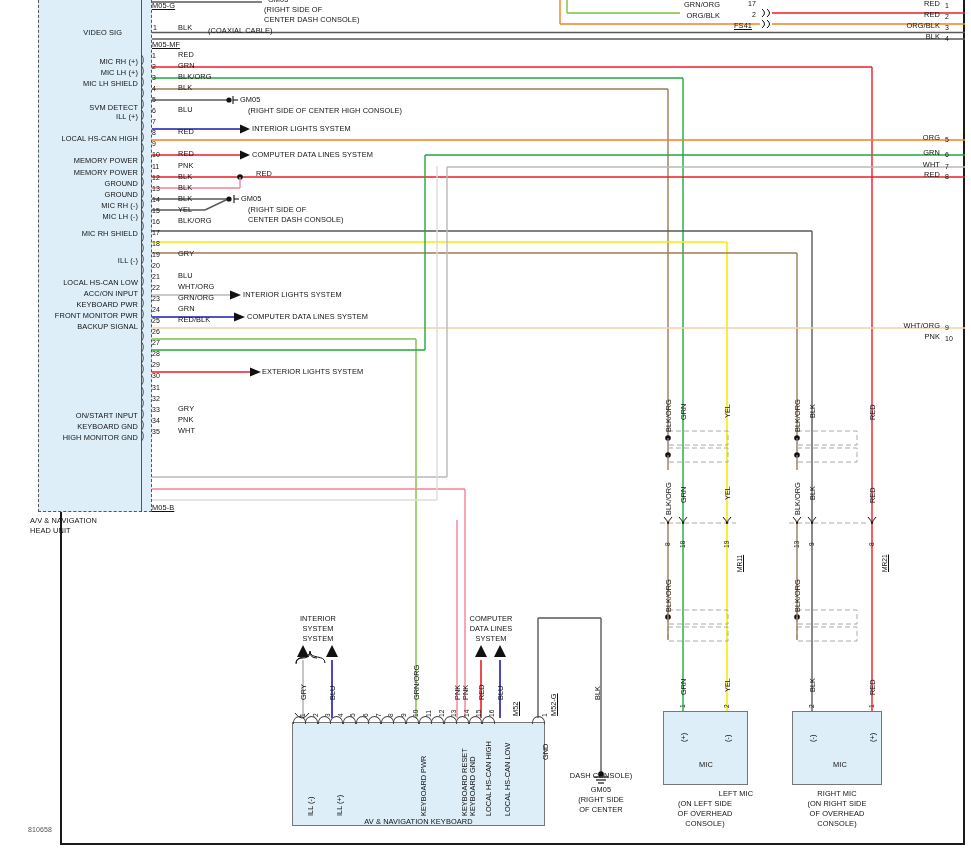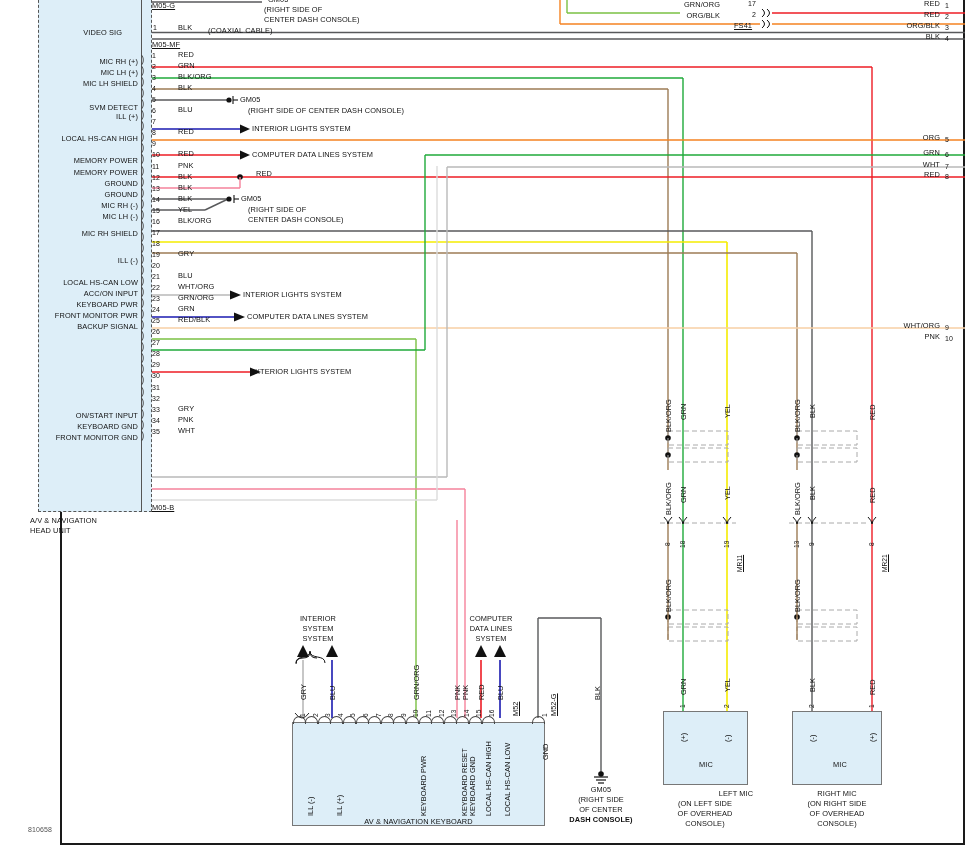--- a/index.html
+++ b/index.html
@@ -363,37 +363,37 @@
       <div class="pin" style="left: 152px; top: 405.6px;">33</div>
       <div class="t" style="left: 178px; top: 404.6px;">GRY</div>
       <div class="t r" style="left: 20px; top: 411.6px; width: 118px;">ON/START INPUT</div>
       <div class="t" style="left: 141px; top: 418.65px; font-size: 10px; color: rgb(68, 68, 68);">)</div>
       <div class="pin" style="left: 152px; top: 416.65px;">34</div>
       <div class="t" style="left: 178px; top: 415.65px;">PNK</div>
       <div class="t r" style="left: 20px; top: 422.65px; width: 118px;">KEYBOARD GND</div>
       <div class="t" style="left: 141px; top: 429.7px; font-size: 10px; color: rgb(68, 68, 68);">)</div>
       <div class="pin" style="left: 152px; top: 427.7px;">35</div>
       <div class="t" style="left: 178px; top: 426.7px;">WHT</div>
-      <div class="t r" style="left: 20px; top: 433.7px; width: 118px;">FRONT MONITOR GND</div>
+      <div class="t r" style="left: 20px; top: 433.7px; width: 118px;">HIGH MONITOR GND</div>
     </div>
 
   <div class="t" style="left:240px;top:96px;">GM05</div>
-  <div class="t" style="left:248px;top:107px;">(RIGHT SIDE OF CENTER DASH CONSOLE)</div>
+  <div class="t" style="left:248px;top:107px;">(RIGHT SIDE OF CENTER HIGH CONSOLE)</div>
 
   <div class="t" style="left:241px;top:195px;">GM05</div>
   <div class="t" style="left:248px;top:206px;">(RIGHT SIDE OF</div>
   <div class="t" style="left:248px;top:216px;">CENTER DASH CONSOLE)</div>
 
   <div class="t" style="left:256px;top:170px;">RED</div>
 
   <div class="t" style="left:252px;top:125px;">INTERIOR LIGHTS SYSTEM</div>
   <div class="t" style="left:252px;top:151px;">COMPUTER DATA LINES SYSTEM</div>
   <div class="t" style="left:243px;top:291px;">INTERIOR LIGHTS SYSTEM</div>
   <div class="t" style="left:247px;top:313px;">COMPUTER DATA LINES SYSTEM</div>
-  <div class="t" style="left:250px;top:368px;">EXTERIOR LIGHTS SYSTEM</div>
+  <div class="t" style="left:262px;top:368px;">EXTERIOR LIGHTS SYSTEM</div>
 
   <div class="t r" style="left:600px;top:1px;width:120px;">GRN/ORG</div>
   <div class="t r" style="left:600px;top:12px;width:120px;">ORG/BLK</div>
   <div class="pin" style="left:748px;top:0px;">17</div>
   <div class="pin" style="left:752px;top:11px;">2</div>
   <div class="t ul" style="left:734px;top:22px;text-align:right;">FS41</div>
 
   <div id="right-edge">
       <div class="pin" style="left: 945px; top: 2px;">1</div>
       <div class="t r" style="left: 840px; top: 0px; width: 100px;">RED</div>
@@ -484,21 +484,21 @@
       <div class="vt" style="left: 541px; top: 760px;">GND</div>
     </div>
 
   <div class="vt ul" style="left:511px;top:716px;">M52</div>
   <div class="vt ul" style="left:549px;top:716px;">M52-G</div>
   <div class="vt" style="left:593px;top:700px;">BLK</div>
 
   <div class="t c" style="left:561px;top:786px;width:80px;">GM05</div>
   <div class="t c" style="left:551px;top:796px;width:100px;">(RIGHT SIDE</div>
   <div class="t c" style="left:551px;top:806px;width:100px;">OF CENTER</div>
-  <div class="t c" style="left:551px;top:816px;width:100px;font-weight:bold;">DASH CONSOLE)</div>
+  <div class="t c" style="left:551px;top:772px;width:100px;">DASH CONSOLE)</div>
 
   <div class="box" style="left:663px;top:711px;width:85px;height:74px;"></div>
   <div class="box" style="left:792px;top:711px;width:90px;height:74px;"></div>
   <div class="t c" style="left:688px;top:761px;width:36px;">MIC</div>
   <div class="t c" style="left:822px;top:761px;width:36px;">MIC</div>
 
   <div class="t c" style="left:686px;top:790px;width:100px;">LEFT MIC</div>
   <div class="t c" style="left:655px;top:800px;width:100px;">(ON LEFT SIDE</div>
   <div class="t c" style="left:655px;top:810px;width:100px;">OF OVERHEAD</div>
   <div class="t c" style="left:655px;top:820px;width:100px;">CONSOLE)</div>

